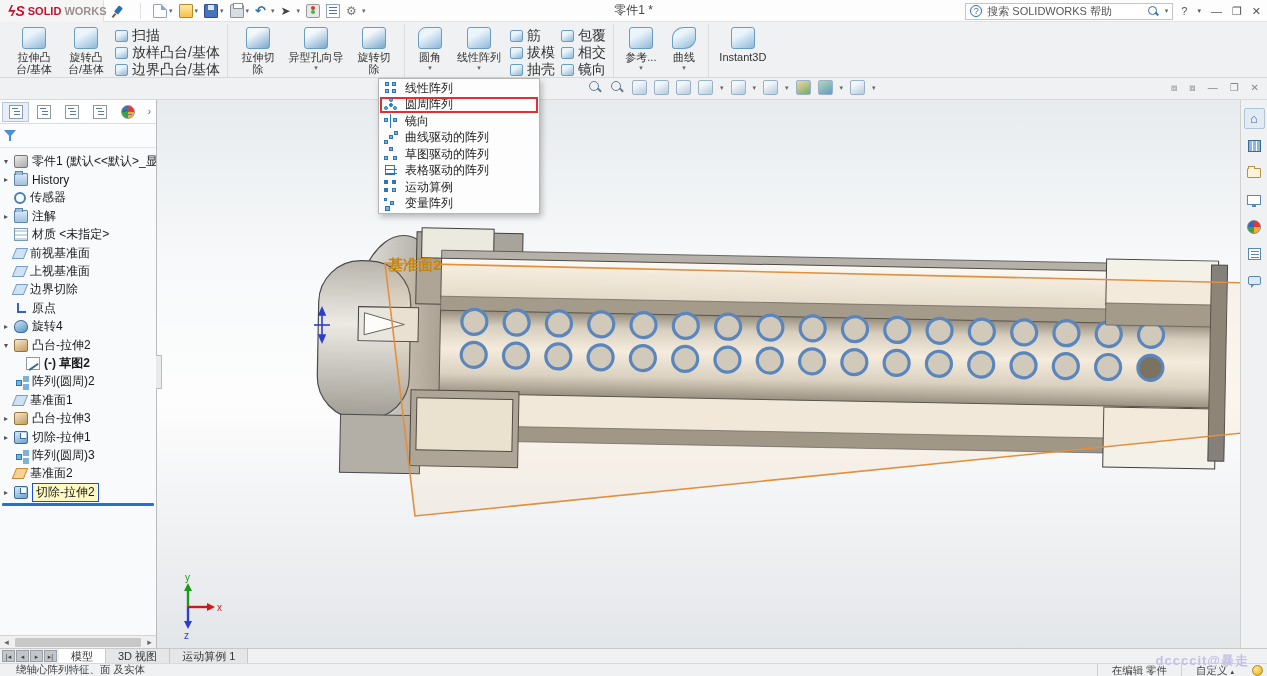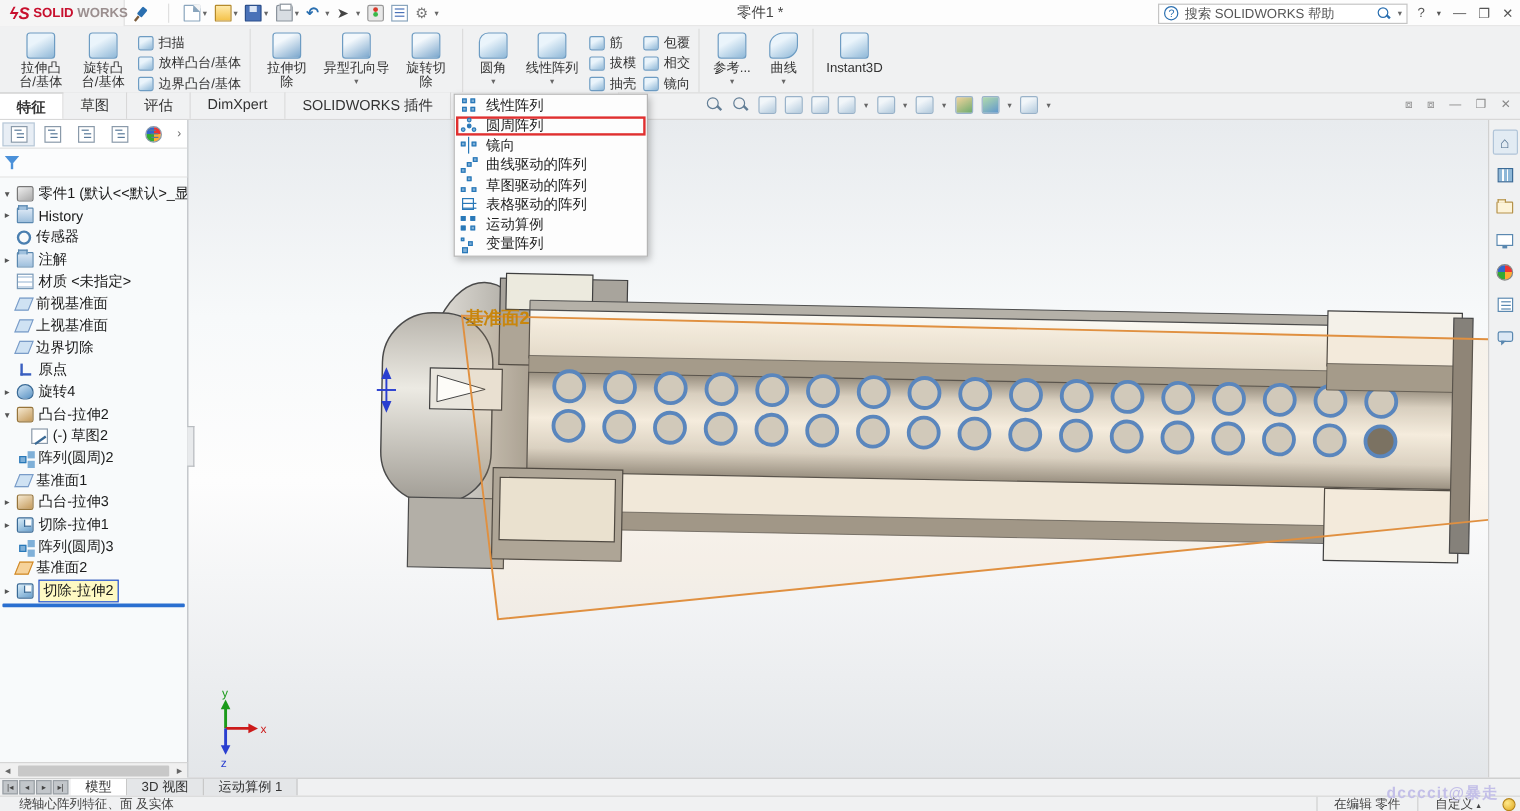--- a/index.html
+++ b/index.html
@@ -51,21 +51,21 @@
   .rgroup { display:flex; align-items:stretch; padding:0 4px; border-right:1px solid #dcdcdc; }
   .rgroup:last-child { border-right:none; }
   .bigbtn { width:52px; display:flex; flex-direction:column; align-items:center; justify-content:flex-start; padding-top:3px; cursor:default; }
   .ricon { width:24px; height:22px; border-radius:3px; background:linear-gradient(150deg,#eaf4fb 35%,#8fb8d8 100%); border:1px solid #6d9cc3; flex:none; }
   .ricon.cut { background:linear-gradient(150deg,#f3f8fc 30%,#7aa6cc 100%); }
   .biglabel { font-size:11px; line-height:12px; text-align:center; white-space:pre-line; margin-top:2px; color:#333; }
   .bigdd { font-size:7px; color:#666; margin-top:1px; }
   .stack { display:flex; flex-direction:column; justify-content:flex-start; padding-top:4px; gap:2px; }
   .smallbtn { display:flex; align-items:center; gap:4px; padding:0 3px; height:15px; cursor:default; }
   .sicon { width:13px; height:12px; border-radius:2px; background:linear-gradient(150deg,#eaf4fb 35%,#8fb8d8 100%); border:1px solid #6d9cc3; flex:none; }
-  .slabel { font-size:11px; white-space:nowrap; color:#333; }
+  .slabel { font-size:14px; white-space:nowrap; color:#333; }
 
   
   .tabrow { position:absolute; left:0; top:78px; width:1267px; height:22px; background:#f0f1f2; border-bottom:1px solid #d8d8d8; display:flex; align-items:flex-end; }
   .ctabs { display:flex; height:22px; }
   .ctab { padding:3px 14px; font-size:12px; color:#333; border-right:1px solid #d8d8d8; background:#f0f1f2; cursor:default; }
   .ctab.active { background:#fff; border-top:1px solid #c8c8c8; font-weight:bold; }
   .hud { position:absolute; left:588px; top:2px; display:flex; align-items:center; gap:7px; }
   .hicon { width:15px; height:15px; border-radius:2px; background:linear-gradient(150deg,#f2f7fb 30%,#a8c4da 100%); border:1px solid #8aa8c2; opacity:.85; }
   .hicon.mag2 { position:relative; background:none; border:none; }
   .hicon.mag2::before { content:''; position:absolute; left:1px; top:1px; width:8px; height:8px; border:1.5px solid #4a6a86; border-radius:50%; }
@@ -102,21 +102,21 @@
   .fm-expand { margin-left:auto; color:#666; font-size:10px; padding-right:3px; }
   .fm-filter { height:24px; display:flex; align-items:center; gap:4px; padding:0 4px; border-bottom:1px solid #e4e4e4; background:#fbfcfd; }
   .funnel { width:13px; height:13px; position:relative; flex:none; }
   .funnel::before { content:''; position:absolute; left:0; top:1px; border-left:6px solid transparent; border-right:6px solid transparent; border-top:7px solid #4a90d9; }
   .funnel::after { content:''; position:absolute; left:5px; top:7px; width:2px; height:5px; background:#4a90d9; }
   .filter-box { flex:1; height:16px; }
   .tree { flex:1; overflow:hidden; padding-top:4px; position:relative; }
   .trow { display:flex; align-items:center; height:18.4px; padding-left:4px; white-space:nowrap; cursor:default; }
   .trow .arr { width:10px; font-size:8px; color:#555; flex:none; }
   .trow .lbl { font-size:12px; color:#1a1a1a; }
-  .trow.indent1 { padding-left:26px; }
+  .trow.indent1 { padding-left:26px;font-weight:bold; }
   .editbox { background:#fef9c3; border:1px solid #1d4ed8; padding:0 3px; font-size:12px; color:#000; }
   .rollback { height:3px; background:#2a6fd0; margin:2px 2px 0 2px; border-radius:1px; }
   .ic { width:14px; height:13px; margin-right:4px; flex:none; position:relative; display:inline-block; }
   .ic-part { background:linear-gradient(150deg,#eee,#aaa); border:1px solid #777; border-radius:2px; }
   .ic-folder { background:linear-gradient(180deg,#dce8f5,#9fc0dd); border:1px solid #5a88b0; border-radius:1px; }
   .ic-folder::before { content:''; position:absolute; left:0; top:-3px; width:6px; height:3px; background:#9fc0dd; border:1px solid #5a88b0; border-bottom:none; }
   .ic-sensor { border:2px solid #4a7fb0; border-radius:50%; width:12px; height:12px; }
   .ic-material { background:repeating-linear-gradient(0deg,#c8d8e8 0 2px,#fff 2px 4px); border:1px solid #7a9ab8; }
   .ic-plane { background:rgba(190,215,240,.7); border:1px solid #7a9cc8; transform:skewX(-22deg); width:12px; height:11px; }
   .ic-plane.sel { background:rgba(245,200,130,.8); border-color:#d08a2a; }
@@ -330,28 +330,20 @@
     </div>
     <div class="rgroup">
       <div class="bigbtn" style="width:60px">
           <span class="ricon"></span>
           <span class="biglabel">Instant3D</span>
         </div>
     </div>
   </div>
 
   <div class="tabrow">
-    <div class="ctabs">
-      <span class="ctab active">特征</span>
-      <span class="ctab">草图</span>
-      <span class="ctab">评估</span>
-      <span class="ctab">DimXpert</span>
-      <span class="ctab">SOLIDWORKS 插件</span>
-      <span class="ctab">SOLIDWORKS MBD</span>
-    </div>
     <div class="hud">
       <span class="hicon mag2"></span>
       <span class="hicon mag2"></span>
       <span class="hicon"></span>
       <span class="hicon"></span>
       <span class="hicon"></span>
       <span class="hicon"></span>
         <span class="dd">▾</span>
       <span class="hicon"></span>
         <span class="dd">▾</span>

